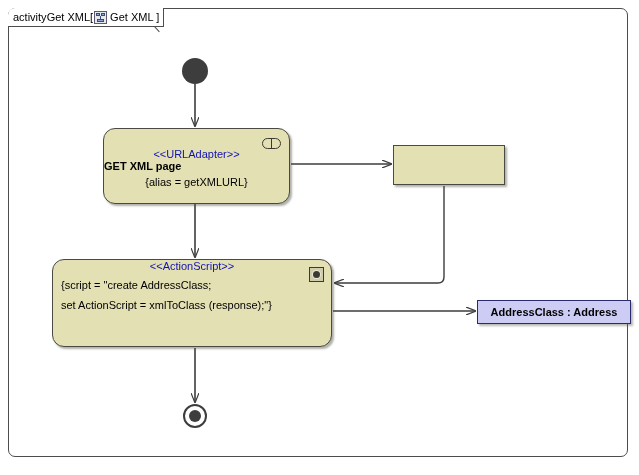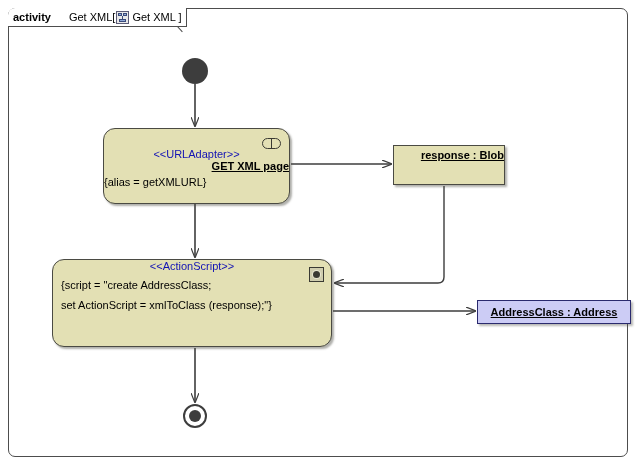--- a/index.html
+++ b/index.html
@@ -48,22 +48,22 @@
     border-right: 1px solid #4d4d4d;
     border-bottom: 1px solid #4d4d4d;
     border-top-left-radius: 7px;
     box-sizing: border-box;
     font-size: 11px;
     color: #000000;
     white-space: nowrap;
     z-index: 5;
   }
   .frame-title .kw {
-    font-weight: bold;
-    margin-right: 18px;
+    font-weight: normal;
+    margin-right: 0;
   }
   .frame-title .tab-corner {
     position: absolute;
     right: -1px;
     bottom: -7px;
     width: 10px;
     height: 9px;
     overflow: hidden;
   }
   .frame-title .tab-corner::before {
@@ -136,40 +136,40 @@
   .stereotype {
     color: #1212b4;
     font-size: 11px;
     text-align: center;
     white-space: nowrap;
   }
   .node-name {
     font-weight: bold;
     font-size: 11px;
     color: #000000;
-    text-align: right;
+    text-align: left;
     white-space: nowrap;
-    text-decoration: underline;
   }
   .node-body {
     font-size: 11px;
     color: #000000;
     white-space: pre;
     line-height: 14px;
   }
 
   
   #node-get-xml {
     left: 103px;
     top: 128px;
     width: 187px;
     height: 76px;
     padding-top: 19px;
   }
   #node-get-xml .node-body {
+    text-align: center;
     margin-top: 3px;
   }
 
   
   .pill-icon {
     position: absolute;
     right: 8px;
     top: 9px;
     width: 19px;
     height: 11px;
@@ -348,21 +348,20 @@
   <div id="initial-node"></div>
 
   <div class="node action-node" id="node-get-xml">
     <div class="stereotype">&lt;&lt;URLAdapter&gt;&gt;</div>
     <div class="node-name">GET XML page</div>
     <div class="node-body">{alias = getXMLURL}</div>
     <div class="pill-icon"></div>
   </div>
 
   <div class="node" id="node-buffer">
-    <div class="node-name">response : Blob</div>
   </div>
 
   <div class="node action-node" id="node-convert">
     <div class="stereotype">&lt;&lt;ActionScript&gt;&gt;</div>
     <div class="node-body">{script = "create AddressClass;</div>
     <div class="node-body">set ActionScript = xmlToClass (response);"}</div>
     <div class="script-icon"></div>
   </div>
 
   <div id="node-address">

